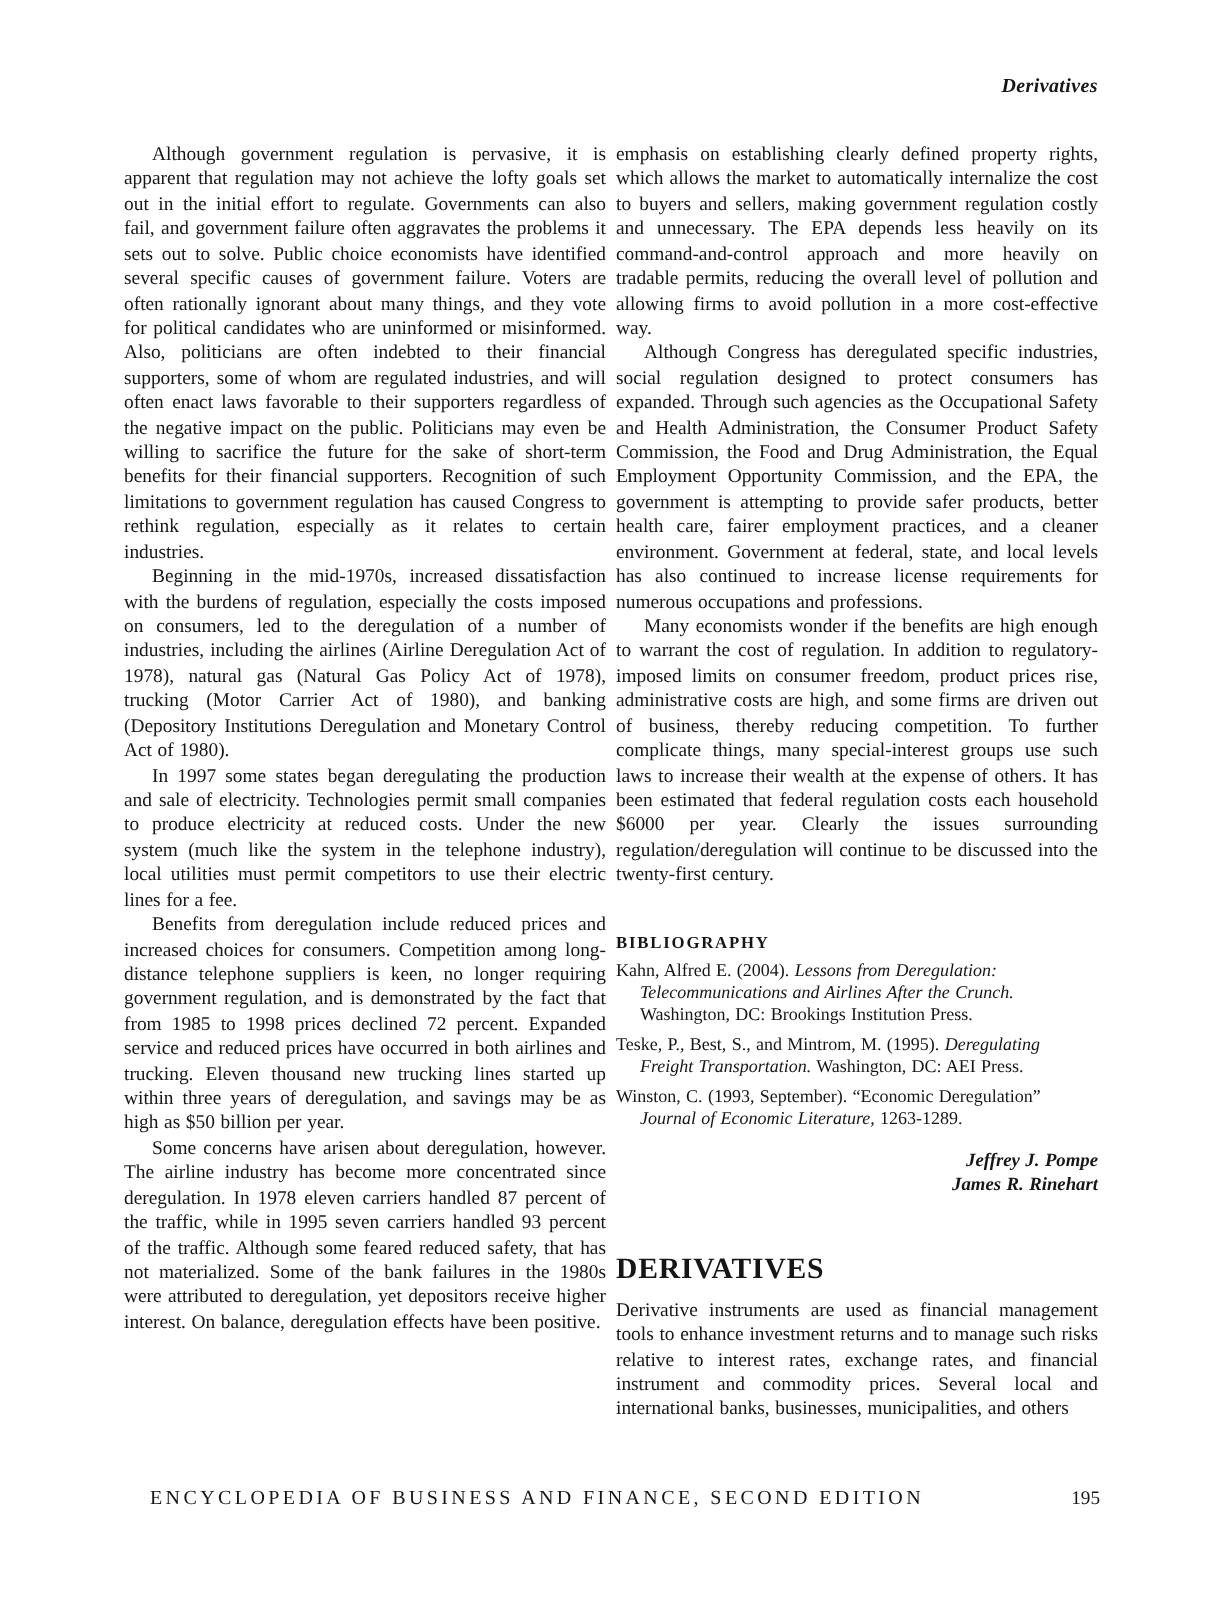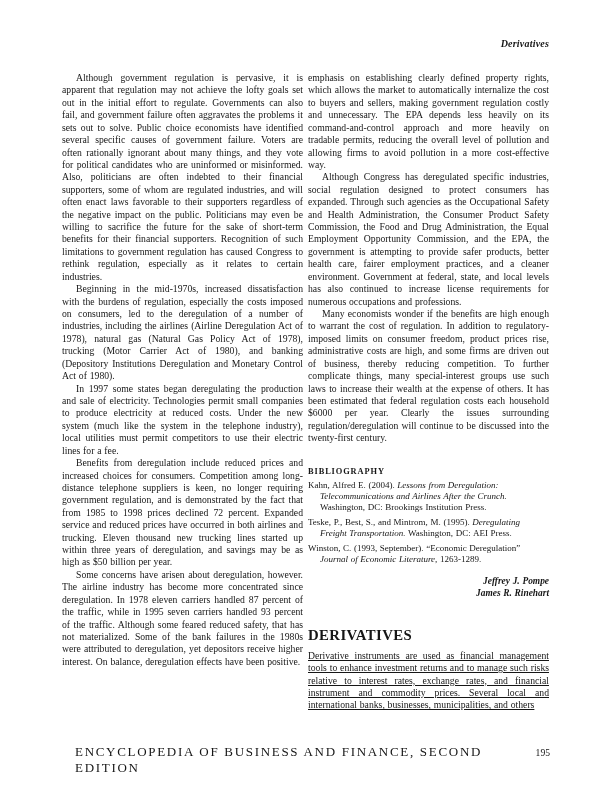--- a/index.html
+++ b/index.html
@@ -47,28 +47,28 @@
     margin-top: 9px; text-align: right;
     font-weight: bold; font-style: italic;
     font-size: 9.4px; line-height: 12.5px;
   }
 
   .section-heading {
     margin-top: 27px;
     font-size: 14.8px; font-weight: bold; letter-spacing: 0.4px;
     text-align: left; line-height: 16px;
   }
-  .section-para { margin-top: 7px !important; text-decoration: underline; }
+  .section-para { margin-top: 7px !important; }
 
   .footer {
     position: absolute; top: 744px; left: 62px; width: 488px;
     display: flex; justify-content: space-between; align-items: baseline;
   }
   .footer-text {
-    font-size: 13px; letter-spacing: 1.7px; margin-left: 13px;
+    font-size: 10px; letter-spacing: 1.7px; margin-left: 13px;
   }
   .page-number { font-size: 9.6px; }
 </style>
 </head>
 <body>
 
 <div class="page">
 
   <div class="running-header">Derivatives</div>
 

